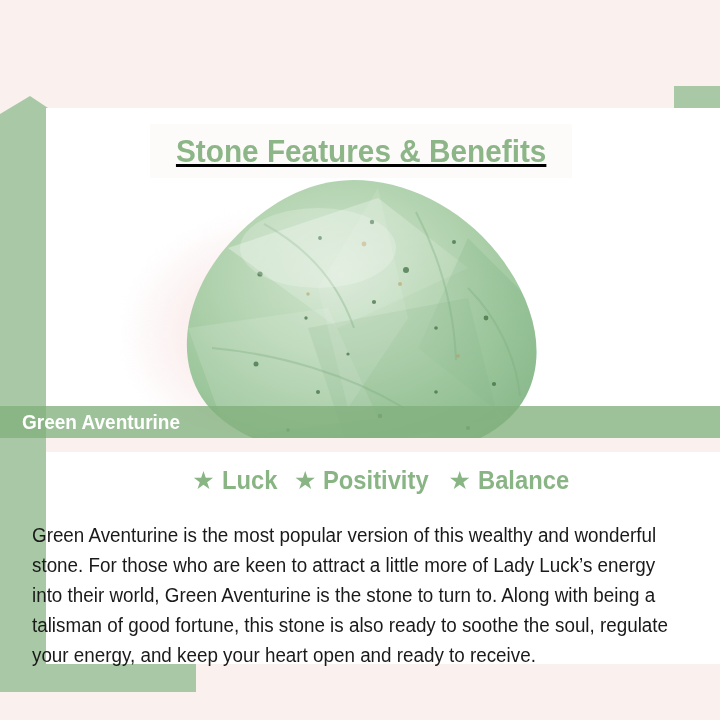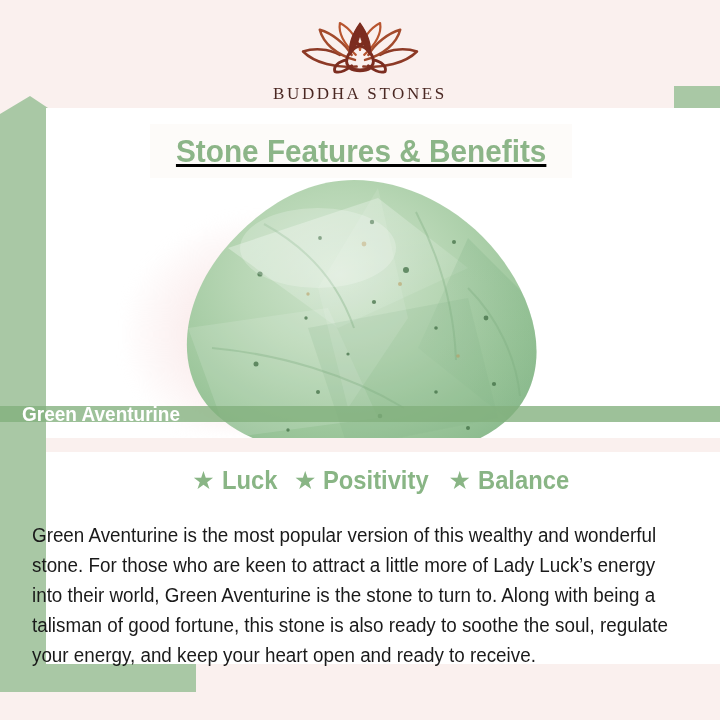--- a/index.html
+++ b/index.html
@@ -68,21 +68,21 @@
     position:absolute;left:80px;top:46px;width:300px;height:215px;
     background:radial-gradient(ellipse at 50% 55%, rgba(244,206,206,.85) 0%, rgba(248,226,226,.45) 48%, rgba(255,255,255,0) 74%);
     filter:blur(6px);
   }
   .stone{
     position:absolute;left:122px;top:8px;width:398px;height:284px;
   }
 
   
   .label-band{
-    position:absolute;left:0;top:406px;width:720px;height:16px;
+    position:absolute;left:0;top:406px;width:720px;height:32px;
     background:rgba(130,176,124,.78);z-index:8;
     display:flex;align-items:center;
   }
   .label-text{
     margin-left:22px;color:#ffffff;font-size:20px;font-weight:bold;
     transform:scaleX(0.95);transform-origin:left center;white-space:nowrap;
   }
   .pink-rule{
     position:absolute;left:46px;top:438px;width:674px;height:14px;
     background:#faf0ee;z-index:8;
@@ -111,45 +111,20 @@
 <body>
 
 <div id="page">
 
   <div class="frame-left"></div>
   <div class="frame-right"></div>
   <div class="frame-bottom"></div>
 
   <div class="card"></div>
 
-  <div class="logo-zone">
-    <svg class="logo-mark" viewBox="0 0 200 74">
-      <g fill="none" stroke-linecap="round" stroke-linejoin="round">
-
-        <path d="M96 58 C72 60 46 54 32 40 C44 36 62 36 76 44" stroke="#8d3a26" stroke-width="3"></path>
-        <path d="M94 50 C72 44 56 30 52 14 C66 18 82 30 90 44" stroke="#a34a2c" stroke-width="3"></path>
-        <path d="M95 44 C82 32 74 18 76 6 C88 12 98 26 100 38" stroke="#b8552f" stroke-width="2.6"></path>
-
-        <path d="M104 58 C128 60 154 54 168 40 C156 36 138 36 124 44" stroke="#8d3a26" stroke-width="3"></path>
-        <path d="M106 50 C128 44 144 30 148 14 C134 18 118 30 110 44" stroke="#a34a2c" stroke-width="3"></path>
-        <path d="M105 44 C118 32 126 18 124 6 C112 12 102 26 100 38" stroke="#b8552f" stroke-width="2.6"></path>
-
-        <path d="M100 6 C90 20 86 32 88 44 C94 36 98 28 100 20 C102 28 106 36 112 44 C114 32 110 20 100 6Z" fill="#7c2d20" stroke="#7c2d20" stroke-width="1.5"></path>
-      </g>
-
-      <g fill="none" stroke="#7c2d20" stroke-width="3.4" stroke-linecap="round" stroke-linejoin="round">
-        <circle cx="100" cy="24" r="7.5"></circle>
-        <path d="M100 33 C90 36 84 44 84 52 C84 58 90 62 100 62 C110 62 116 58 116 52 C116 44 110 36 100 33Z"></path>
-        <path d="M84 50 C74 52 68 58 70 64 C76 66 84 62 90 57"></path>
-        <path d="M116 50 C126 52 132 58 130 64 C124 66 116 62 110 57"></path>
-        <path d="M88 60 C94 64 106 64 112 60"></path>
-      </g>
-    </svg>
-    <div class="logo-word">BUDDHA STONES</div>
-  </div>
 
   <div class="title-banner">
     <span class="title-text">Stone Features &amp; Benefits</span>
   </div>
 
   <div class="photo">
     <div class="photo-glow"></div>
     <svg class="stone" viewBox="0 0 398 284">
       <defs>
         <radialGradient id="gbody" cx="44%" cy="34%" r="78%">

